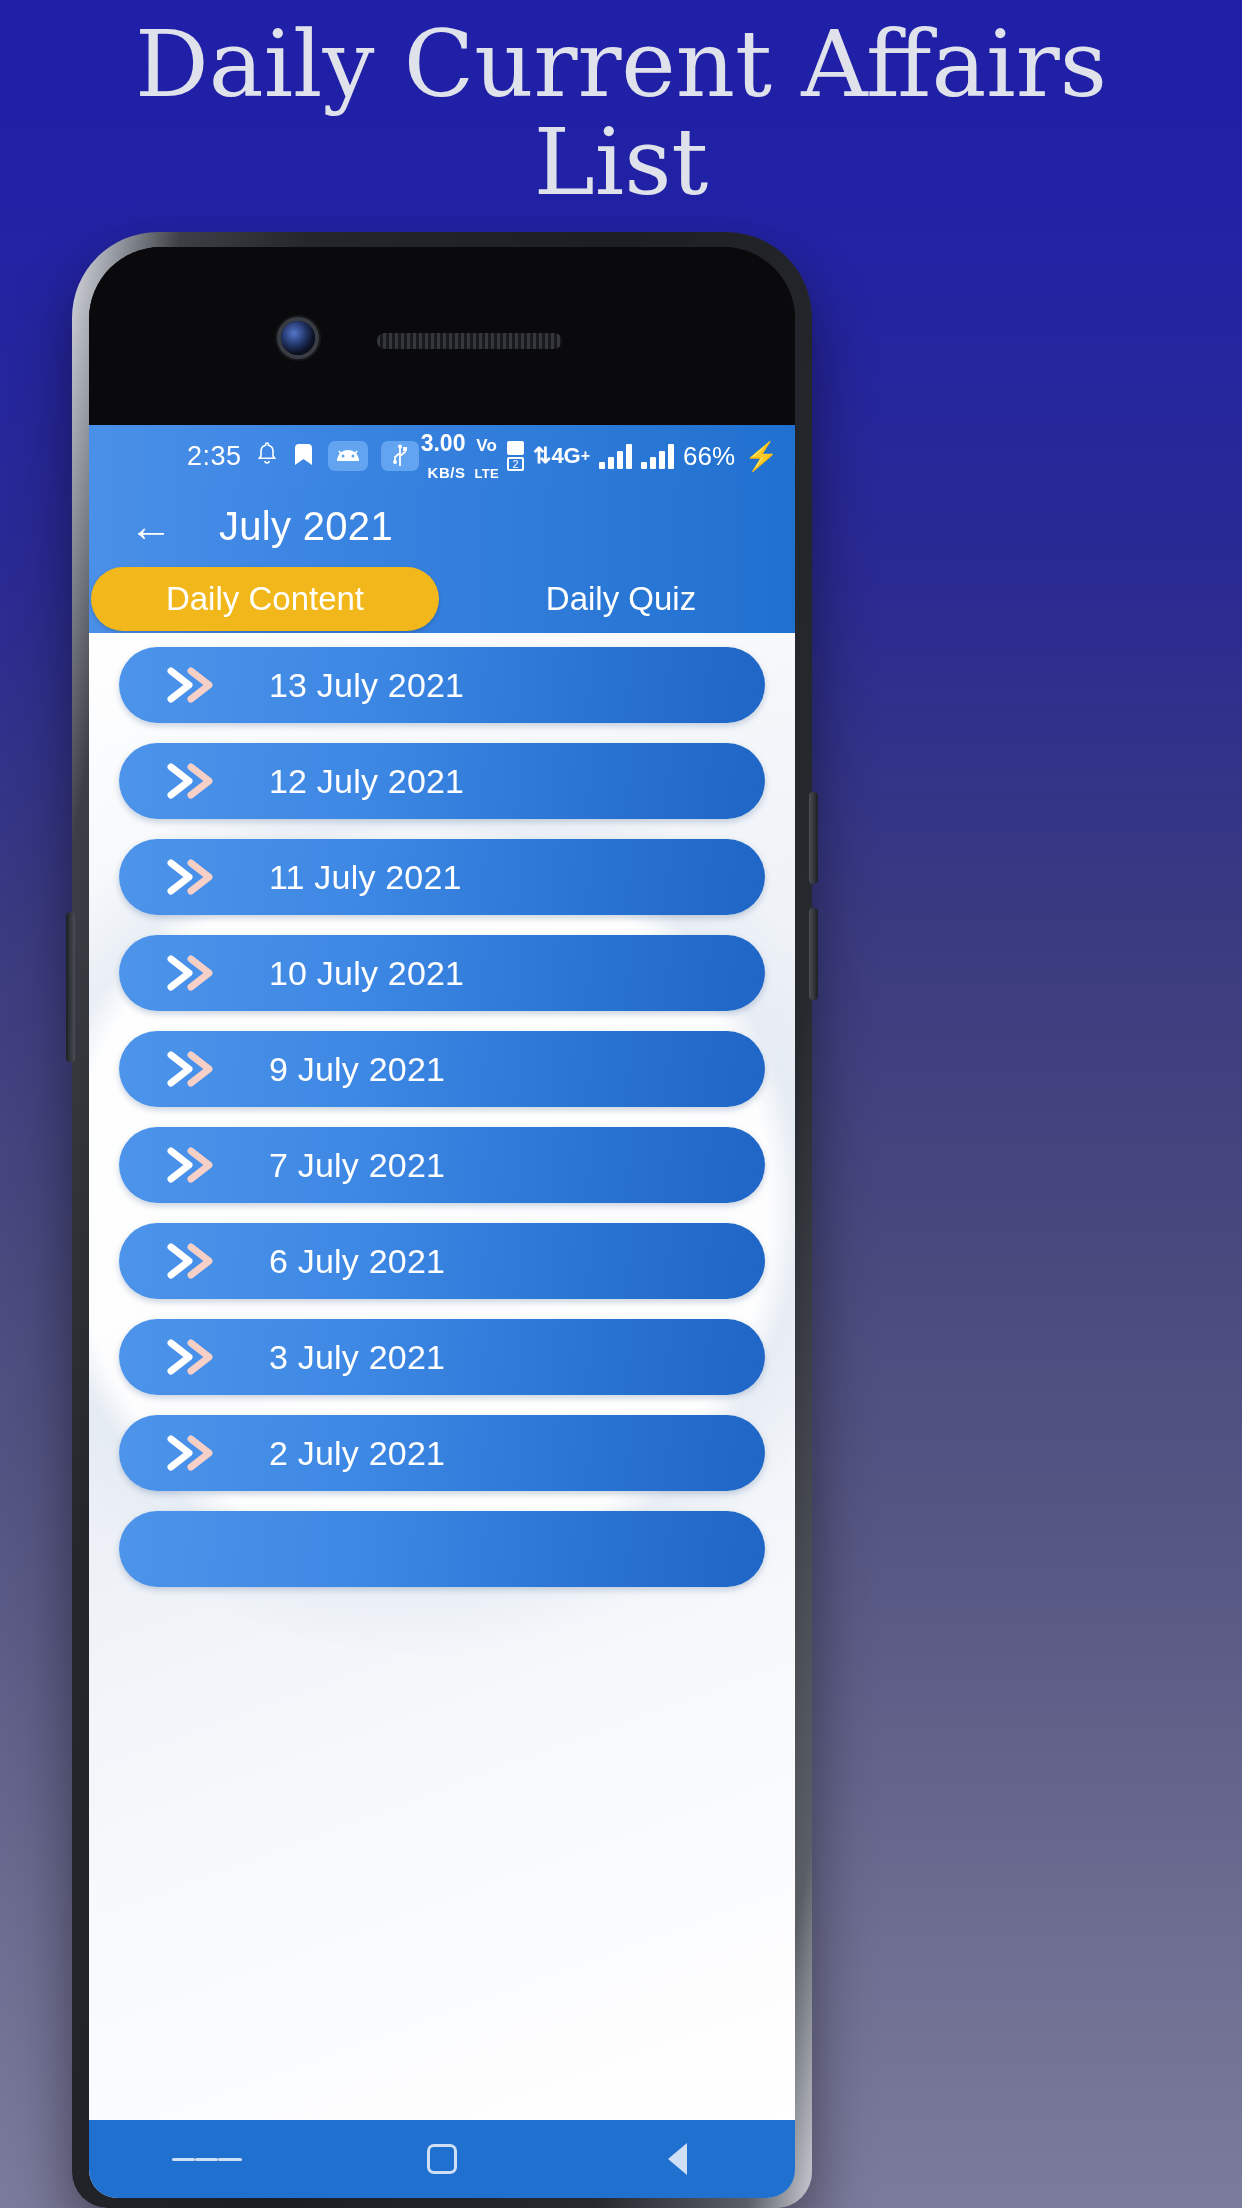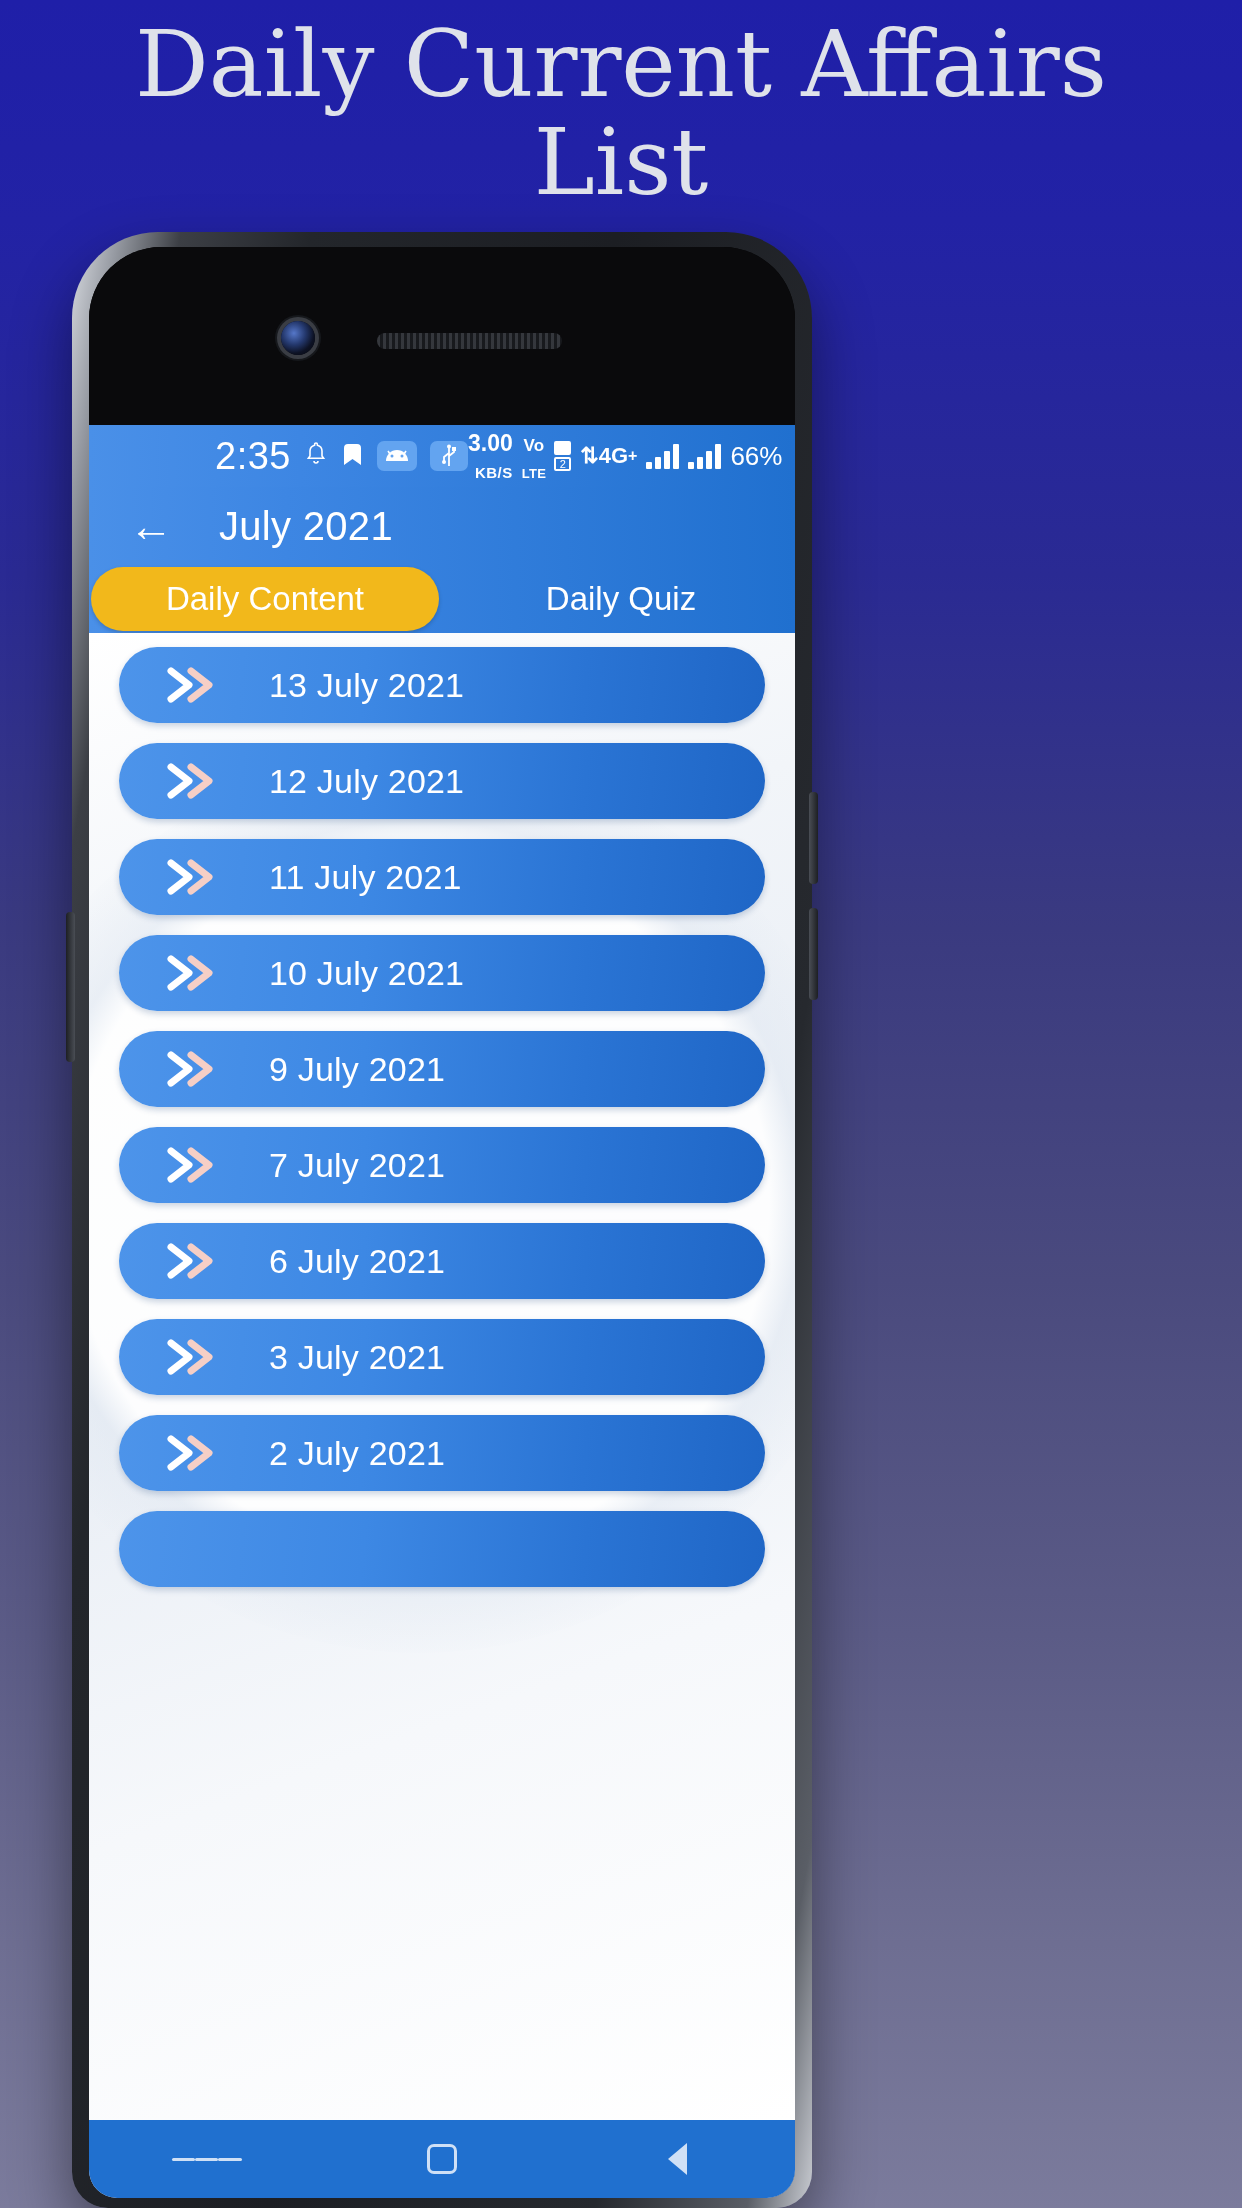--- a/index.html
+++ b/index.html
@@ -70,21 +70,21 @@
 
   
   .statusbar{
     height:62px; width:100%;
     background:linear-gradient(90deg,#4a90e8 0%,#3d86e3 30%,#2070cf 100%);
     display:flex; align-items:center; color:#fff;
     padding:0 16px 0 0;
     font-size:27px;
   }
   .sb-left{ display:flex; align-items:center; gap:13px; margin-left:98px; }
-  .sb-time{ font-size:38px; letter-spacing:.5px;margin-left:28px; }
+  .sb-time{ font-size:27px; letter-spacing:.5px; }
   .sb-ico{ font-size:25px; line-height:1; display:inline-block; }
   .sb-chip{
     background:#63a4f0; border-radius:7px; padding:2px 7px;
     font-size:20px; display:inline-flex; align-items:center; justify-content:center;
     min-width:38px; height:30px;
   }
   .sb-right{ margin-left:auto; display:flex; align-items:center; gap:9px; }
   .kbs{ text-align:right; line-height:1; }
   .kbs .v{ font-size:23px; font-weight:bold; }
   .kbs .u{ font-size:15px; font-weight:bold; letter-spacing:.5px; }

